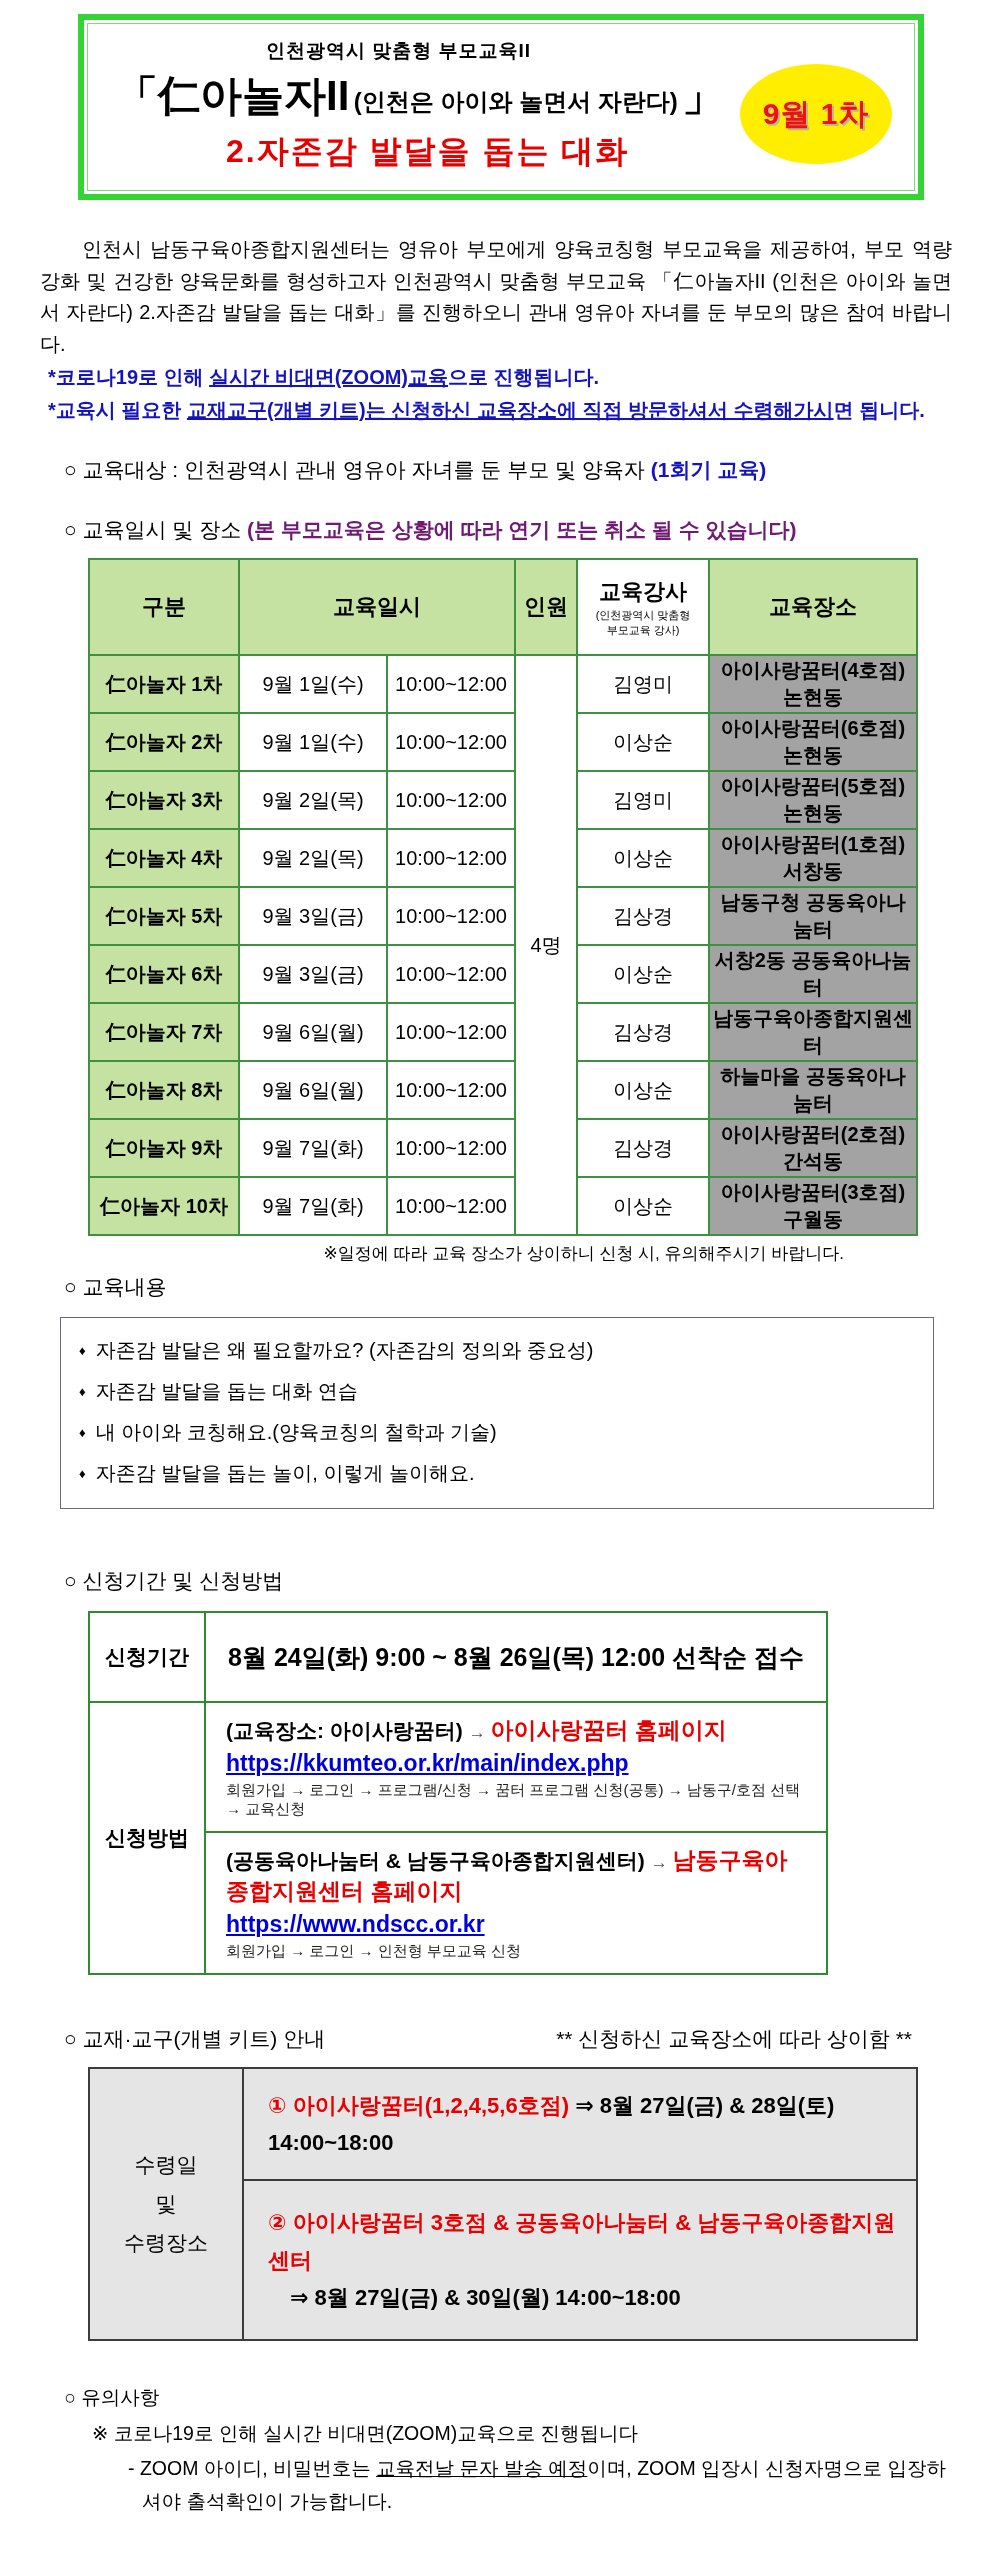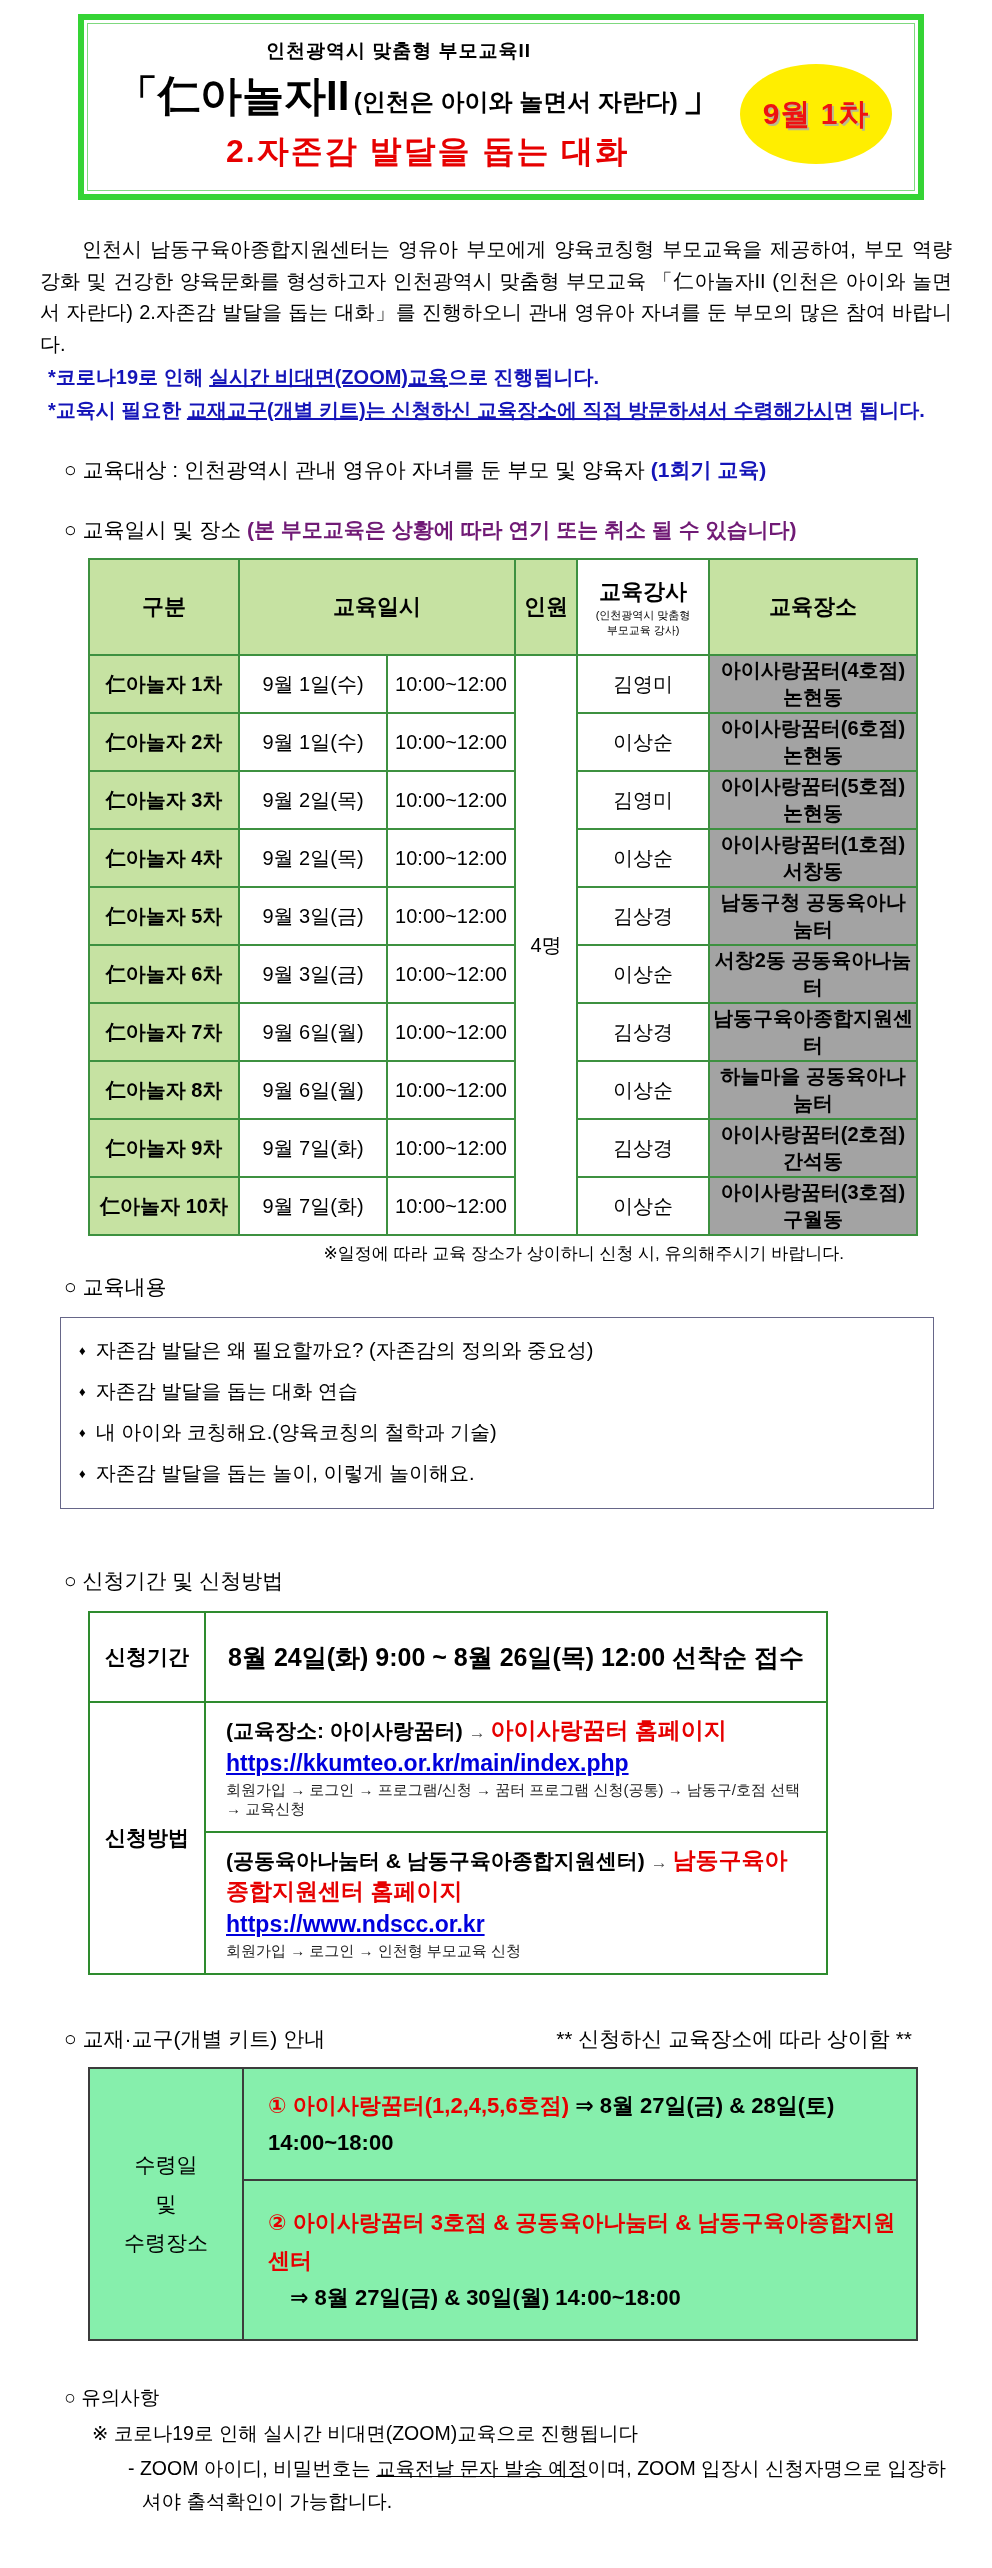--- a/index.html
+++ b/index.html
@@ -68,21 +68,21 @@
   .apply .mcell{padding:12px 16px 12px 20px;border-radius:6px;}
   .m-line1{font-size:21px;font-weight:bold;}
   .m-line1 .arrow{font-size:17px;font-weight:normal;color:#555;}
   .m-line1 .site{color:#e60000;font-size:23px;}
   .m-url{color:#0000dd;font-size:23px;font-weight:bold;text-decoration:underline;margin-top:4px;display:inline-block;}
   .m-steps{font-size:15px;color:#222;margin-top:4px;}
   
   .kit-head{margin:50px 40px 0 64px;font-size:21px;display:flex;justify-content:space-between;padding-right:40px;}
   
   .kit{width:830px;margin:14px 0 0 88px;}
-  .kit td{border:2px solid #3c3c3c;background:#86efac;vertical-align:middle;}
+  .kit td{border:2px solid #3c3c3c;background:#e5e5e5;vertical-align:middle;}
   .kit .lbl{width:150px;text-align:center;font-size:21px;line-height:1.85;}
   .kit .kcell{padding:14px 16px 14px 24px;font-size:22px;font-weight:bold;line-height:1.7;}
   .kit .red{color:#e60000;}
   
   .notes{margin:40px 40px 0 64px;font-size:19.5px;line-height:1.7;}
   .notes .lvl1{padding-left:30px;text-indent:-2px;margin-top:2px;}
   .notes .lvl2{padding-left:78px;text-indent:-14px;margin-top:2px;}
 </style>
 </head>
 <body>

